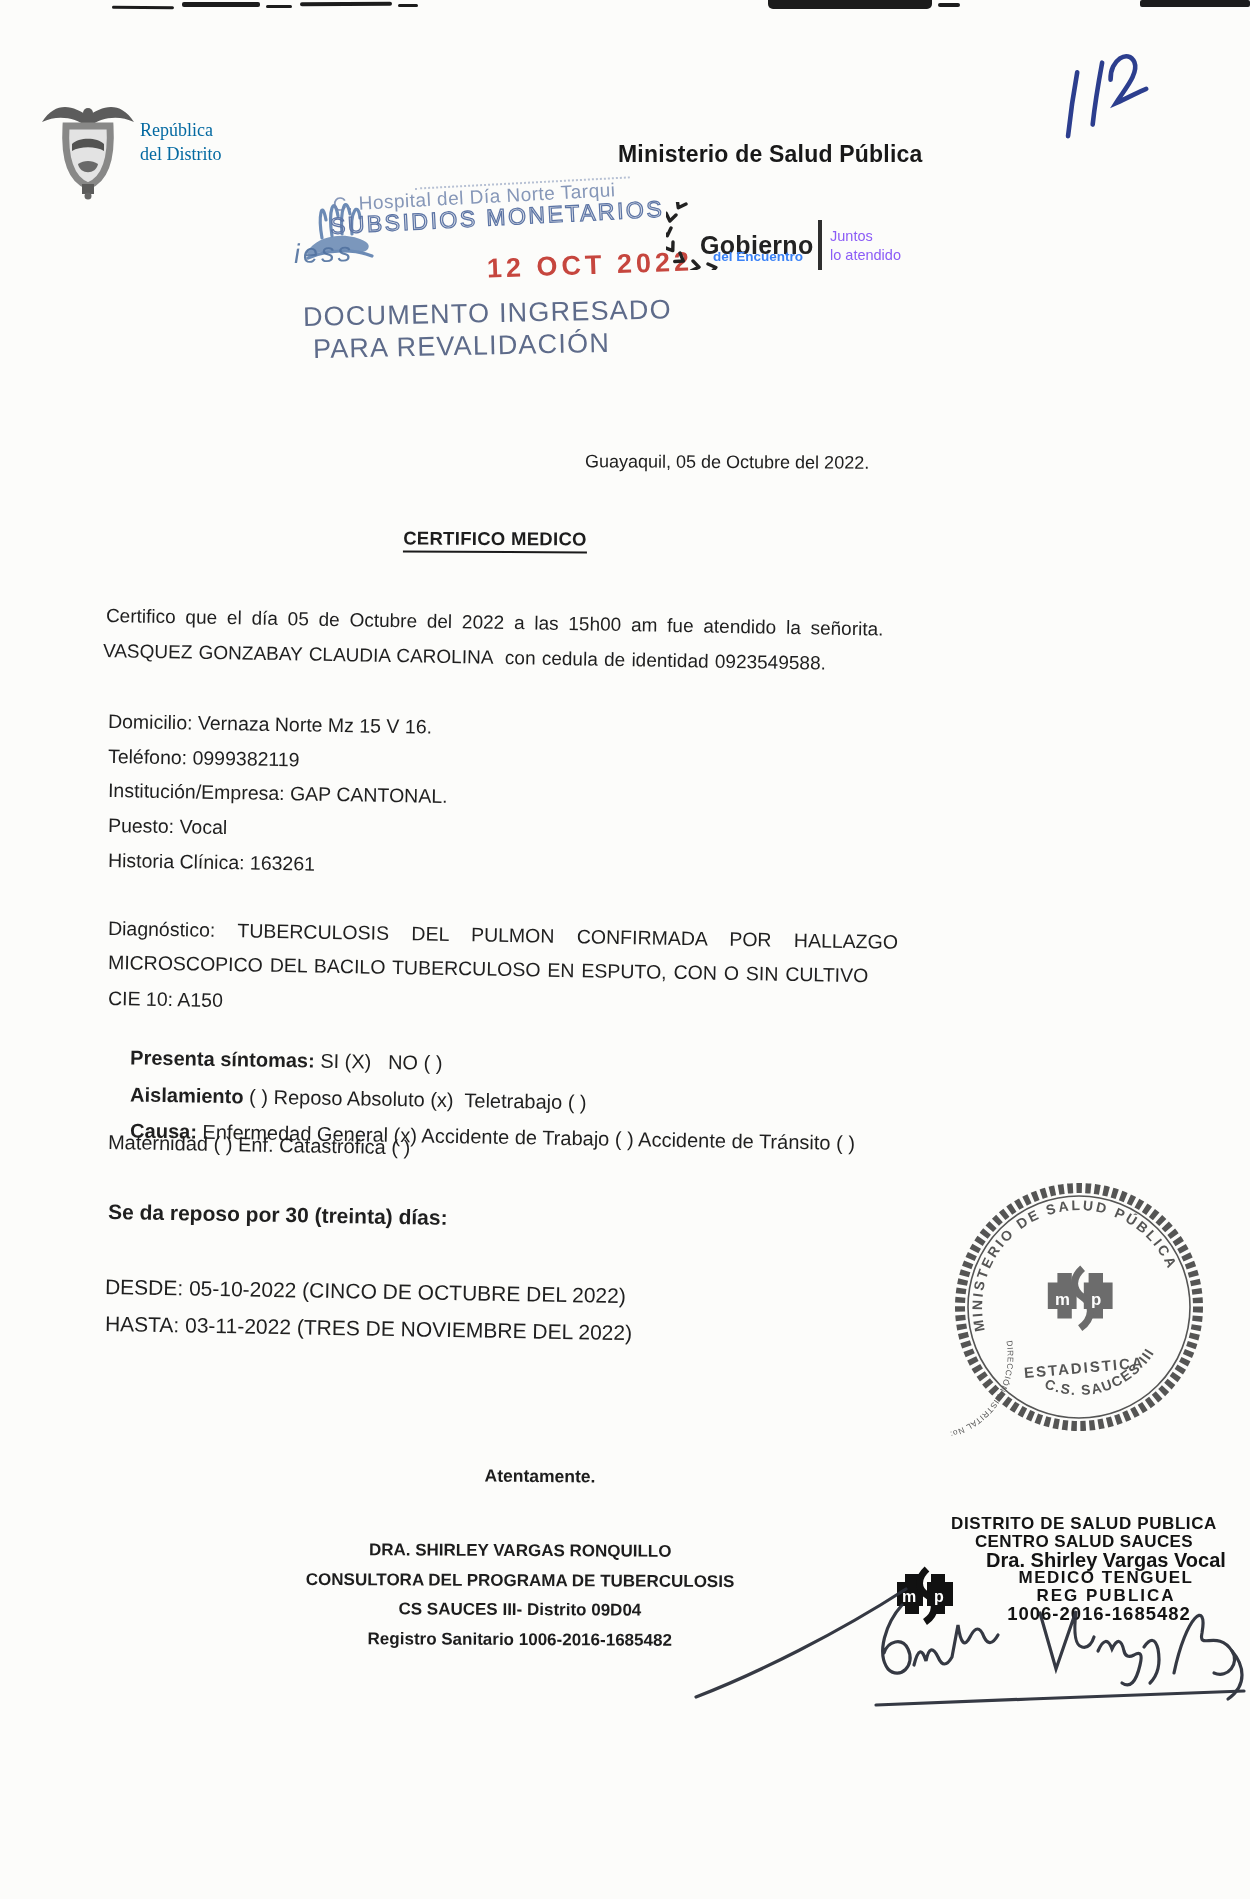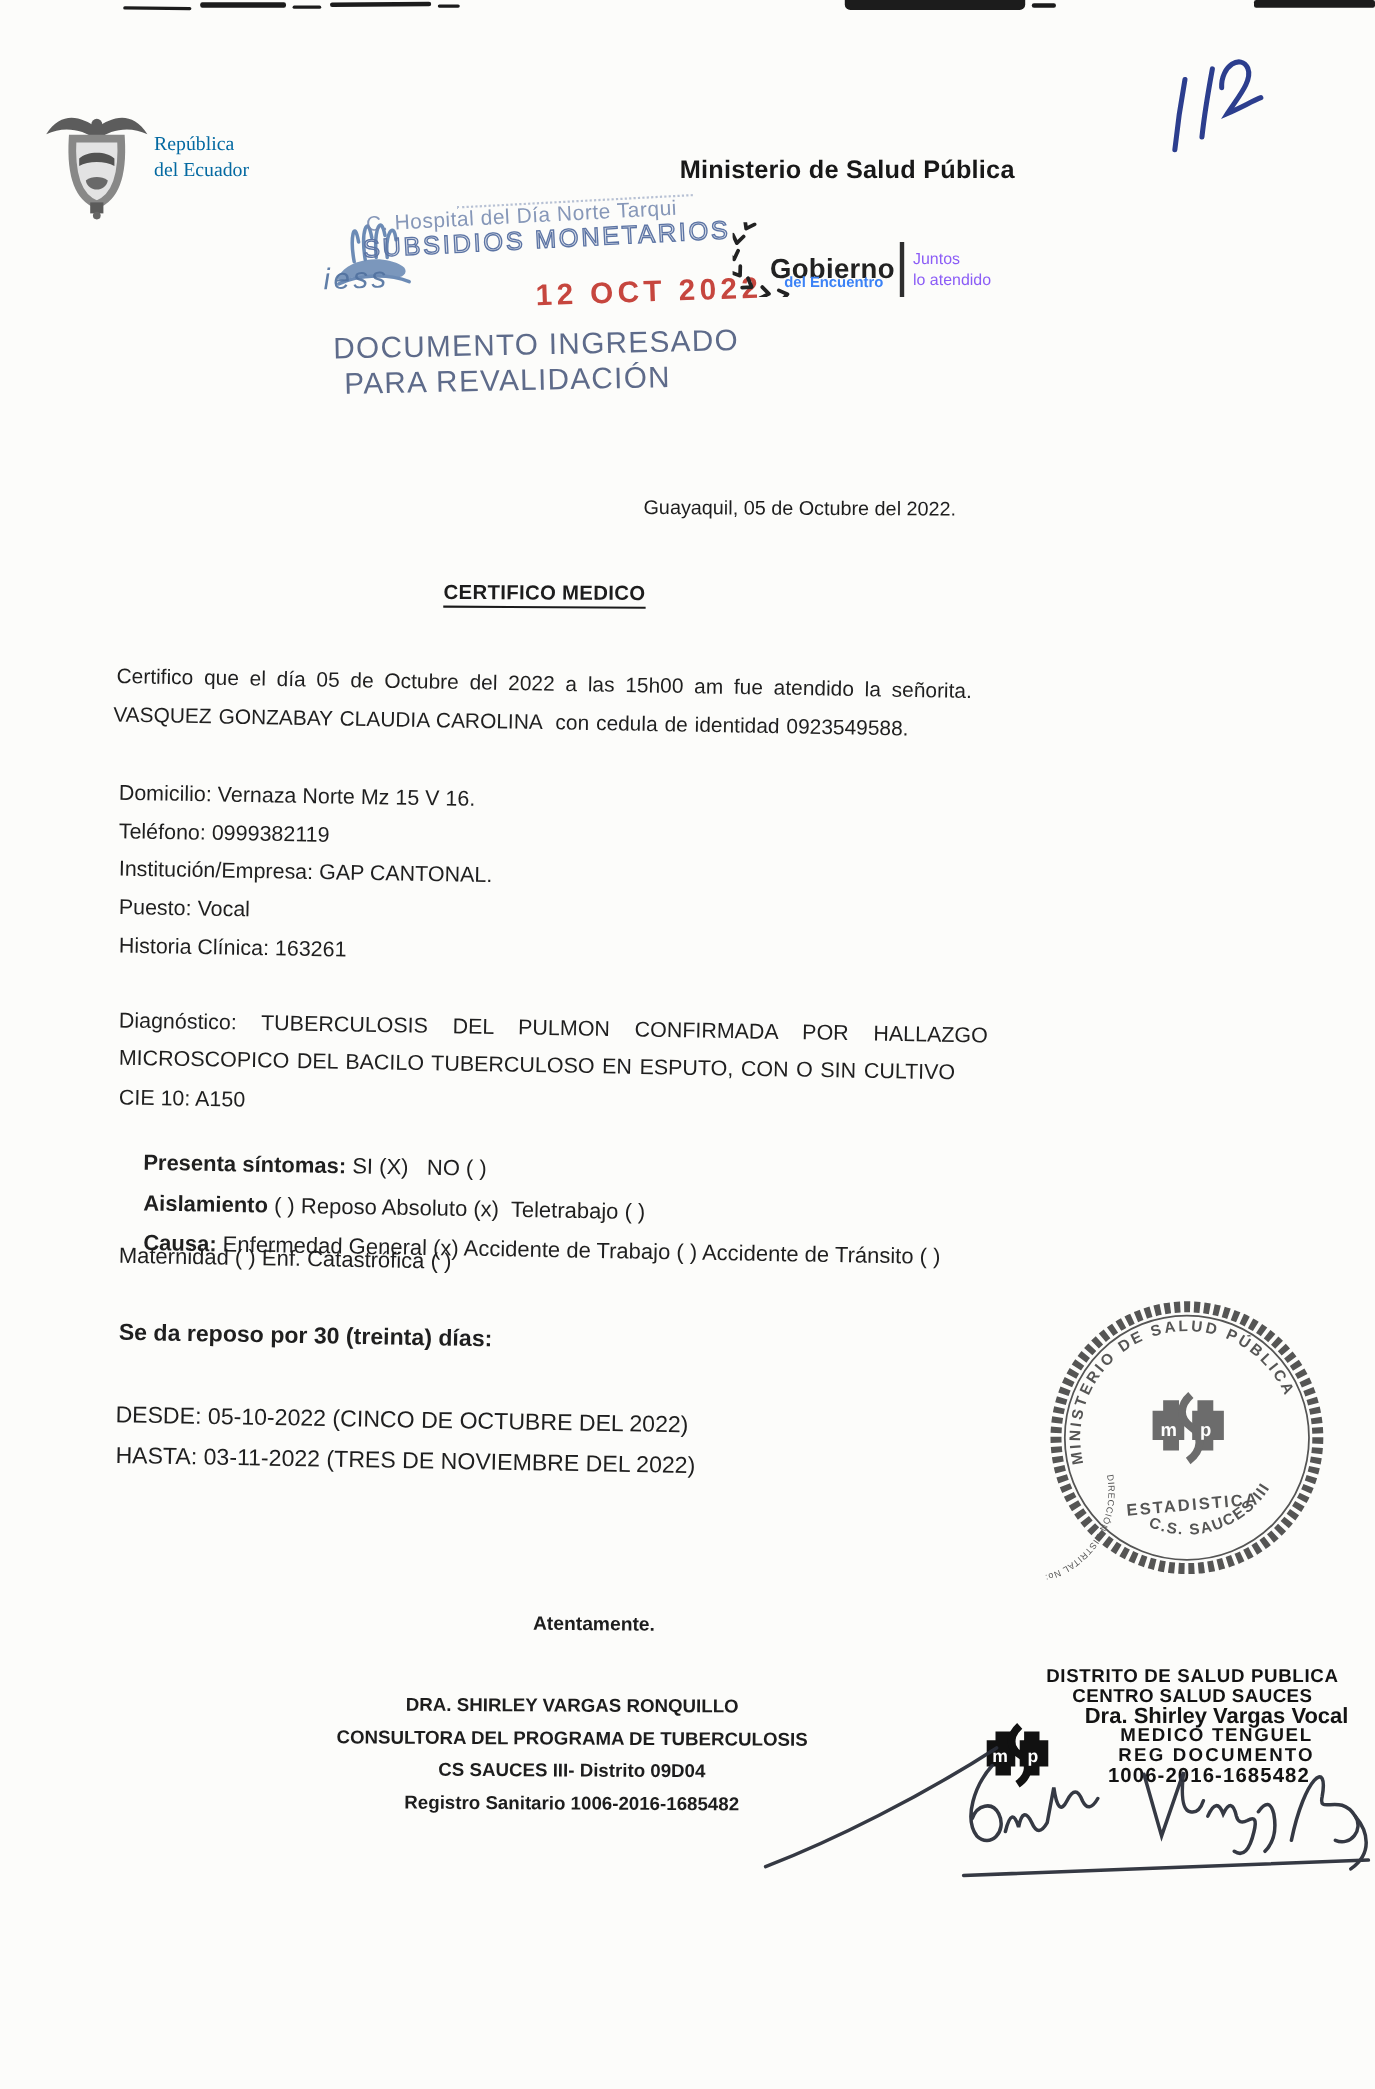--- a/index.html
+++ b/index.html
@@ -59,21 +59,21 @@
     <path d="M4,34 C18,12 36,18 50,28 C64,18 82,12 96,34 C80,26 62,30 52,38 L48,38 C38,30 20,26 4,34 Z" fill="#3a3a3a"></path>
     <circle cx="50" cy="25" r="5" fill="#3a3a3a"></circle>
     <path d="M28,38 C26,72 34,92 50,98 C66,92 74,72 72,38 Z" fill="#dedede" stroke="#6f6f6f" stroke-width="7"></path>
     <path d="M34,56 C41,49 59,49 66,56 L66,63 C58,58 42,58 34,63 Z" fill="#2e2e2e"></path>
     <path d="M40,76 C46,72 54,72 60,76 C58,87 42,87 40,76 Z" fill="#4a4a4a"></path>
     <rect x="44" y="96" width="12" height="10" fill="#383838"></rect>
     <circle cx="50" cy="108" r="3.5" fill="#444"></circle>
   </svg>
   <div class="abs faint-serif" style="left:140px;top:118px;">
     <div>República</div>
-    <div>del Ecuador</div>
+    <div>del Distrito</div>
   </div>
 
   <svg class="abs" aria-label="112" style="left:1035px;top:48px;" width="130" height="105" viewBox="0 0 130 105">
     <g fill="none" stroke="#2c3e8e" stroke-width="4.6" stroke-linecap="round" transform="rotate(-8 60 50)">
       <path d="M28,84 C34,60 40,40 46,22"></path>
       <path d="M54,76 C60,52 66,34 72,16"></path>
       <path d="M78,34 C80,14 100,6 104,20 C107,32 90,46 80,58 C94,54 104,50 112,48"></path>
     </g>
   </svg>
 
@@ -188,21 +188,21 @@
       <text x="40" y="37" font-size="14" font-weight="bold" fill="#fff" font-family="Liberation Sans, sans-serif">p</text>
     </g>
     <text y="66" font-size="15" font-weight="bold" letter-spacing="2" text-anchor="middle" fill="#3e3e3e" transform="rotate(-5)" font-family="Liberation Sans, sans-serif">ESTADISTICA</text>
   </svg>
 
   <div class="abs pstamp center" style="left:914px;top:1515px;width:340px;">
     <div class="l1">DISTRITO DE SALUD PUBLICA</div>
     <div class="l2">CENTRO SALUD SAUCES</div>
     <div class="ldoc" style="margin-left:52px;width:280px;">Dra. Shirley Vargas Vocal</div>
     <div class="lrole" style="margin-left:52px;width:280px;">MEDICO TENGUEL</div>
-    <div class="lreg" style="margin-left:52px;width:280px;">REG DOCUMENTO</div>
+    <div class="lreg" style="margin-left:52px;width:280px;">REG PUBLICA</div>
     <div class="lnum" style="margin-left:40px;width:290px;">1006-2016-1685482</div>
   </div>
   <svg class="abs" style="left:893px;top:1562px;" width="64" height="64" viewBox="0 0 64 64">
     <path d="M4,20 h8 v-8 h14 v8 h4 v24 h-4 v8 h-14 v-8 h-8 z" fill="#111"></path>
     <path d="M34,20 h4 v-8 h14 v8 h8 v24 h-8 v8 h-14 v-8 h-4 z" fill="#111"></path>
     <path d="M34,7 C24,16 24,27 34,33 C44,39 44,52 32,60" fill="none" stroke="#111" stroke-width="7"></path>
     <text x="9" y="40" font-size="16" font-weight="bold" fill="#fff" font-family="Liberation Sans, sans-serif">m</text>
     <text x="41" y="40" font-size="16" font-weight="bold" fill="#fff" font-family="Liberation Sans, sans-serif">p</text>
   </svg>
 

